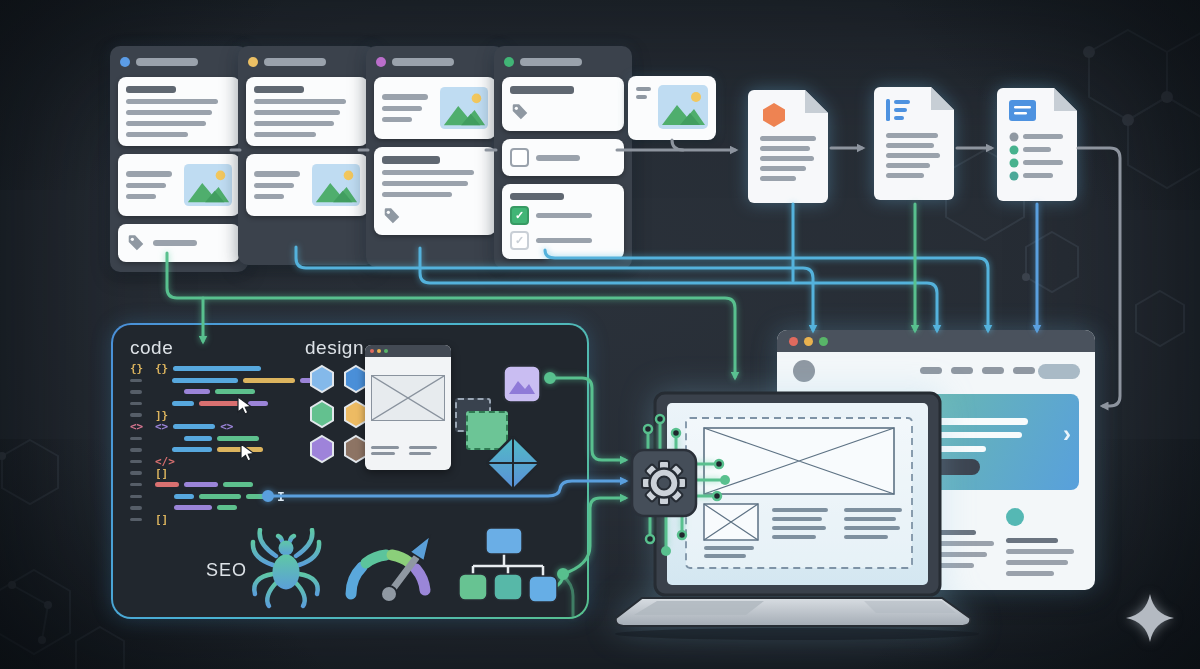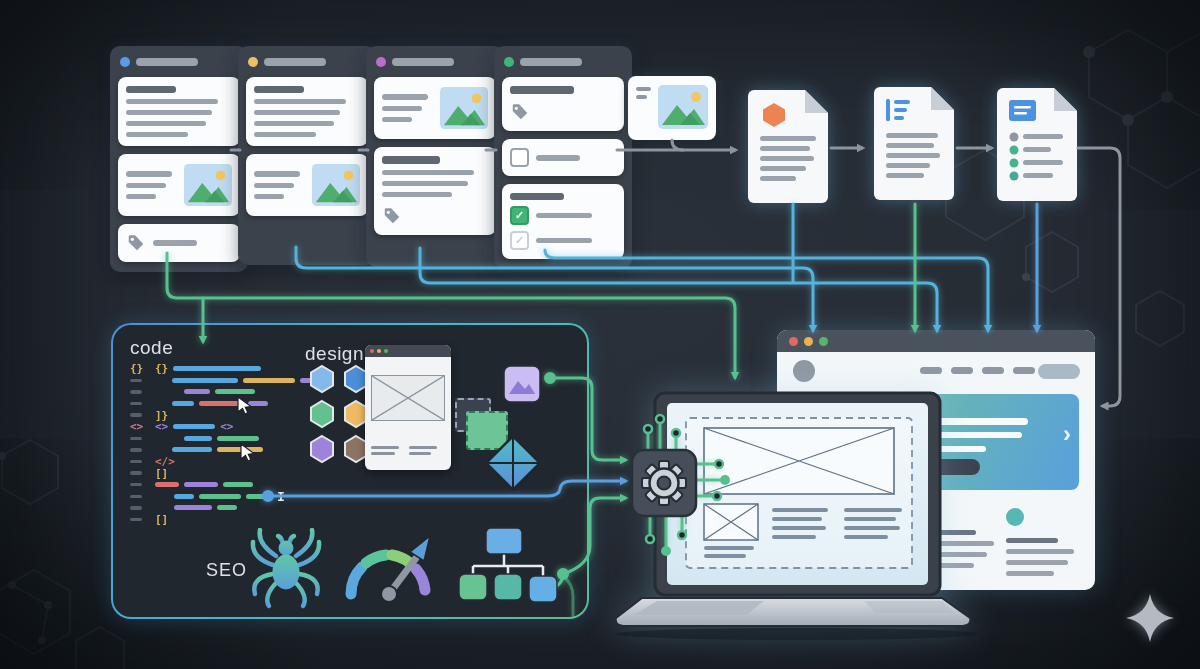--- a/index.html
+++ b/index.html
@@ -437,21 +437,21 @@
             <span class="cbar" style="width:38px;background:#9b84d8"></span>
             <span class="cbar" style="width:20px;background:#5dc08d"></span>
           </div>
           <div class="crow">
             <span class="gut">
               <span class="gdash"></span>
             </span>
             <span class="ctok" style="color:#dcb45e">[]</span>
           </div>
         </div>
-      <div class="plabel" style="left:192px;top:18px;">design</div>
+      <div class="plabel" style="left:192px;top:12px;">design</div>
       <div class="hexgrid" style="left:195px;top:39px;" id="hexgrid">
           <svg width="28" height="30">
             <polygon points="14,2 25,8.5 25,21.5 14,28 3,21.5 3,8.5" fill="#84b9ea" stroke="#e2e7ec" stroke-width="2"></polygon>
           </svg>
           <svg width="28" height="30">
             <polygon points="14,2 25,8.5 25,21.5 14,28 3,21.5 3,8.5" fill="#4a8fd8" stroke="#e2e7ec" stroke-width="2"></polygon>
           </svg>
           <svg width="28" height="30">
             <polygon points="14,2 25,8.5 25,21.5 14,28 3,21.5 3,8.5" fill="#63c18f" stroke="#e2e7ec" stroke-width="2"></polygon>
           </svg>

